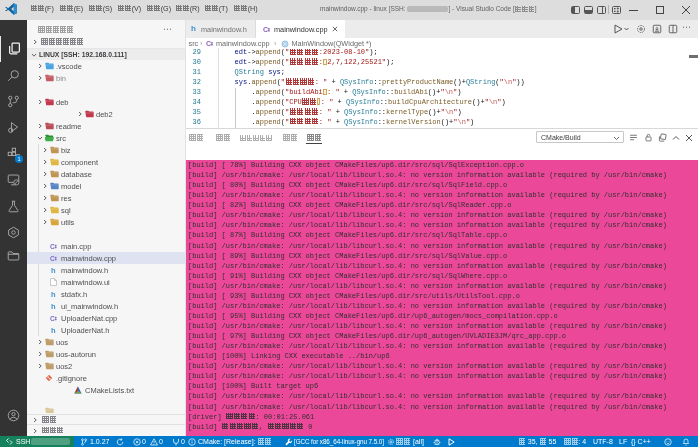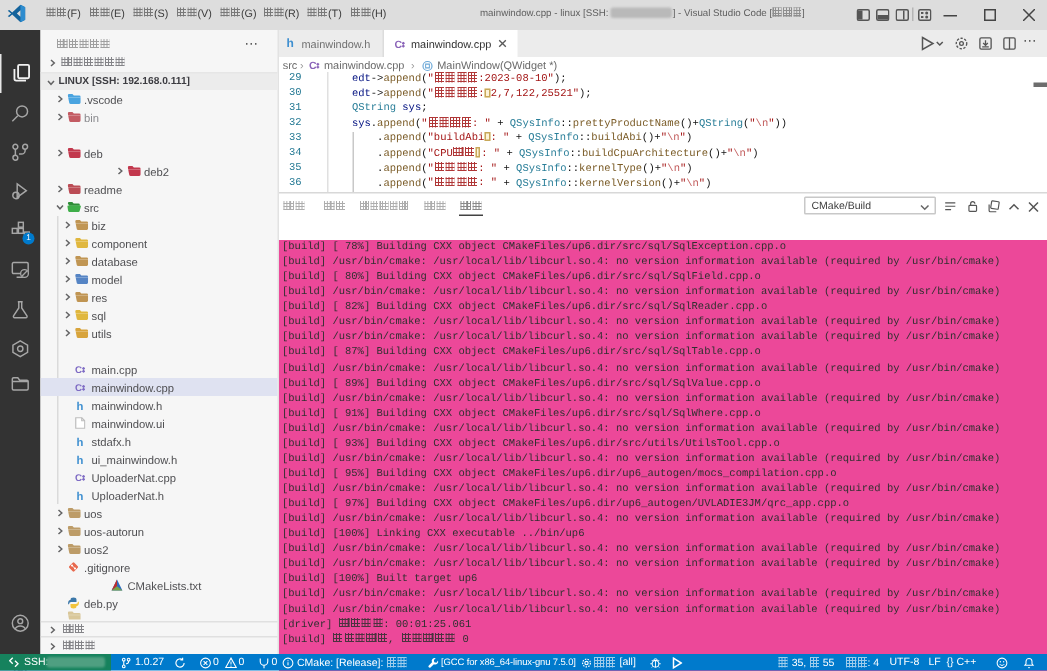--- a/index.html
+++ b/index.html
@@ -412,29 +412,20 @@
     <div class="ab" style="left:0;top:363.5px;width:159px;height:12px;margin-left:29px;">
       <span class="ab" style="left:18px;top:2px">
         <svg width="8" height="8" viewBox="0 0 8 8">
           <path d="M4 .4 L7.6 7.6 H.4z" fill="#2d6cc0"></path>
           <path d="M4 .4 L.4 7.6 L4 4.8z" fill="#c02d2d"></path>
           <path d="M4 4.8 L7.6 7.6 H.4z" fill="#7aa348"></path>
         </svg>
       </span>
       <span class="ab" style="left:29px;top:2.2px;font-size:7.5px;color:#4f4f52;white-space:nowrap">CMakeLists.txt</span>
     </div>
-    <div class="ab" style="left:0;top:375.5px;width:159px;height:12px;">
-      <span class="ab" style="left:18px;top:2px">
-        <svg width="8" height="8" viewBox="0 0 8 8">
-          <path d="M4 .3 q2 0 2 1.5 v1.5 H2.6 q-1.6 0-1.6 1.6 H.4 Q.2 2 2 2 v-.2 q0-1.5 2-1.5z" fill="#3b77a8"></path>
-          <path d="M4 7.7 q-2 0-2-1.5 V4.7 h3.4 q1.6 0 1.6-1.6 h.6 q.2 2.9-1.6 2.9 v.2 q0 1.5-2 1.5z" fill="#f2c43d"></path>
-        </svg>
-      </span>
-      <span class="ab" style="left:29px;top:2.2px;font-size:7.5px;color:#4f4f52;white-space:nowrap">deb.py</span>
-    </div>
 
 <div class="ab" style="left:18px;top:387px;width:120px;height:6px;color:#a5a58f;font-size:7px;overflow:hidden">
       <svg width="9" height="8" viewBox="0 0 9 8">
         <path d="M.2 1.6 q0-.9.9-.9 h2.2 l.9.9 h3.6 q.9 0 .9.9 v3.9 q0 .9-.9.9 h-5.8 q-.9 0-.9-.9z" fill="#d9c79a"></path>
         <path d="M.2 2.6 h8.5 v.7 H.2z" fill="#ffffff" opacity=".25"></path>
       </svg>
     </div>
 <div class="ab" style="left:0;top:393.5px;width:159px;height:10px;border-top:1px solid #e0e0e0">
  <svg class="ab" style="left:5px;top:2.5px" width="6" height="6" viewBox="0 0 6 6">
         <path d="M2 1 L4.2 3 2 5" fill="none" stroke="#646465" stroke-width="1"></path>

